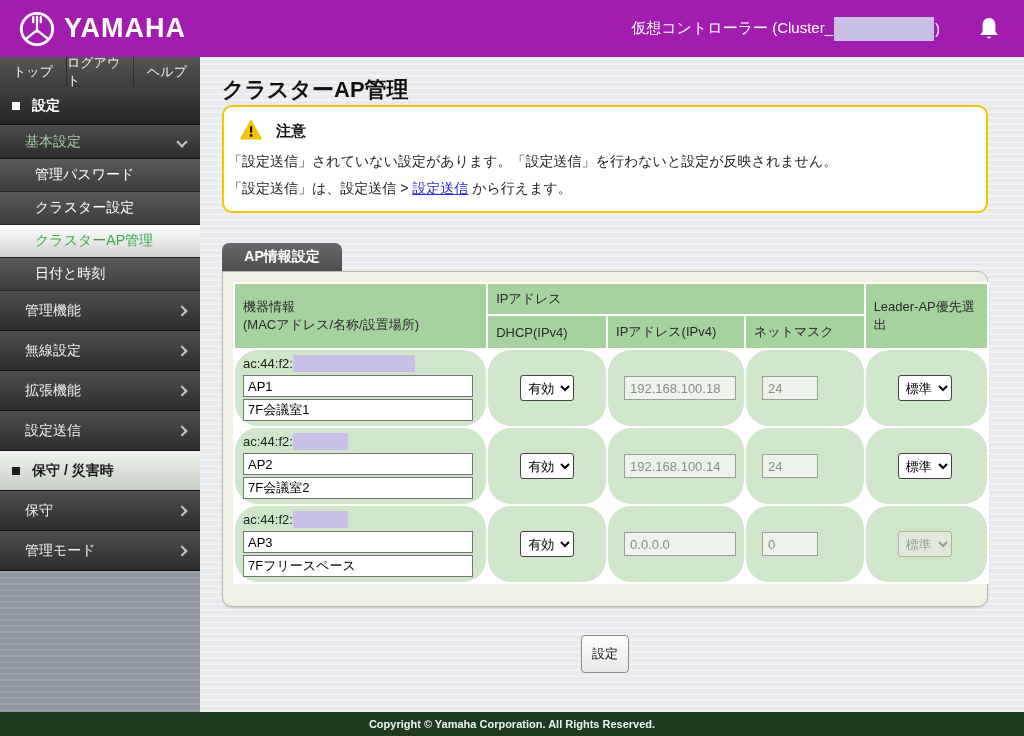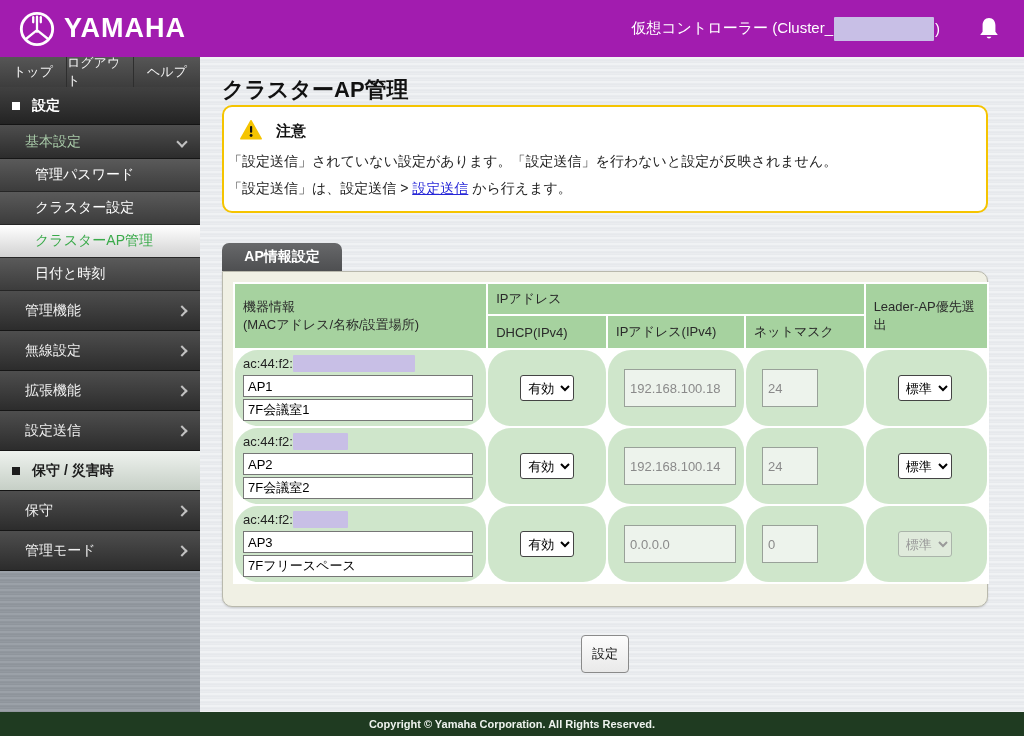--- a/index.html
+++ b/index.html
@@ -57,21 +57,21 @@
   table.ap { border-collapse:separate; border-spacing:2px; background:#fff; width:756px; }
   table.ap th { background:#a6d29f; font-weight:normal; font-size:13px; color:#2a2a2a; text-align:left; padding:4px 8px; }
   table.ap td { background:#cfe6cb; font-size:13px; padding:5px 8px; vertical-align:middle; }
   th.h-group { height:30px; }
   tr.hdr2 th { height:32px; }
   td.c-dev { vertical-align:top; padding-top:7px; }
   .mac-line { font-size:13px; color:#222; margin-bottom:3px; white-space:nowrap; }
   .redact.mac-l { width:122px; height:17px; vertical-align:-4px; }
   .redact.mac-s { width:55px; height:17px; vertical-align:-4px; }
   .t-input { display:block; width:230px; height:22px; border:1px solid #767676; background:#fff; font-size:13px; font-family:inherit; padding:0 4px; margin-top:2px; }
-  .ro-input { height:38px; border:1px solid #99a199; background:#edf3ec; color:#8a8a8a; font-size:13px; font-family:inherit; padding:0 5px;margin-left:8px; }
+  .ro-input { height:24px; border:1px solid #99a199; background:#edf3ec; color:#8a8a8a; font-size:13px; font-family:inherit; padding:0 5px;margin-left:8px; }
   .ro-ip { width:112px; }
   .ro-mask { width:56px; }
   select { font-size:13px; font-family:inherit; padding:2px 3px; background:#fff; border:1px solid #444; border-radius:3px; height:26px;margin-left:24px; }
   select:disabled { color:#9a9a9a; border-color:#aab4aa; background:#dfeadb; opacity:1; }
   tr.data-row td { height:75px;border-radius:23px; }
 
   .btn-row { margin-top:28px; display:flex; justify-content:center; }
   .submit-btn { width:48px; height:38px; background:linear-gradient(180deg,#fcfcfc,#e9e9e9); border:1px solid #8a8a8a; border-radius:4px; font-size:13px; font-family:inherit; color:#111; cursor:pointer; }
 
   

